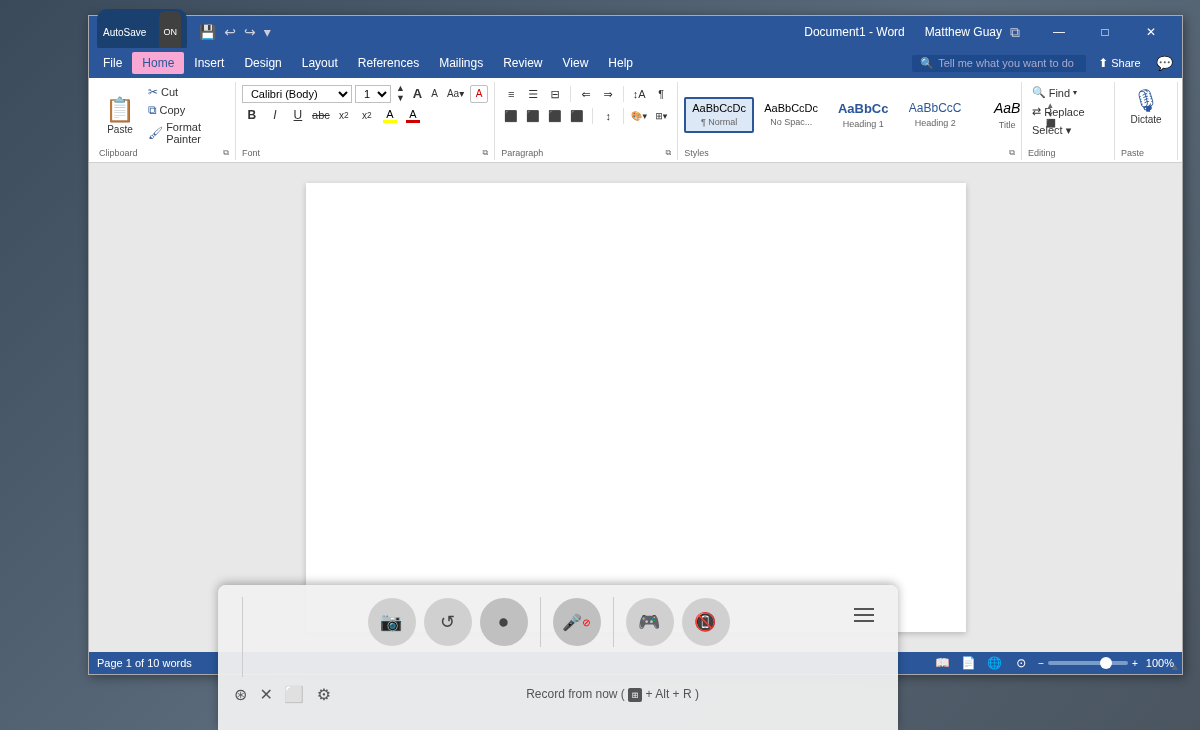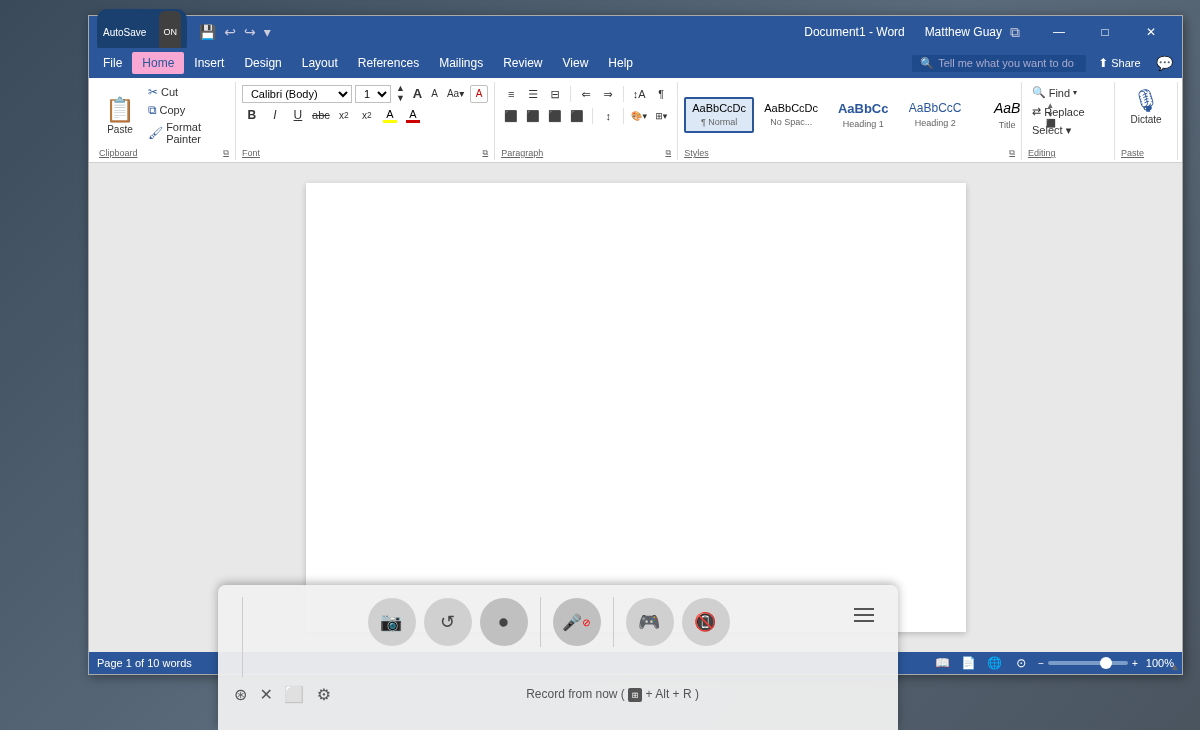--- a/index.html
+++ b/index.html
@@ -194,21 +194,20 @@
     .ribbon-group-label {
       font-size: 9px;
       color: #666;
       text-align: center;
       width: 100%;
       margin-top: auto;
       padding-top: 2px;
       display: flex;
       align-items: center;
       justify-content: space-between;
-      text-decoration: underline;
     }
     .ribbon-expand {
       font-size: 8px;
       color: #666;
       cursor: pointer;
     }
 
     
     .clipboard-group {
       display: flex;

